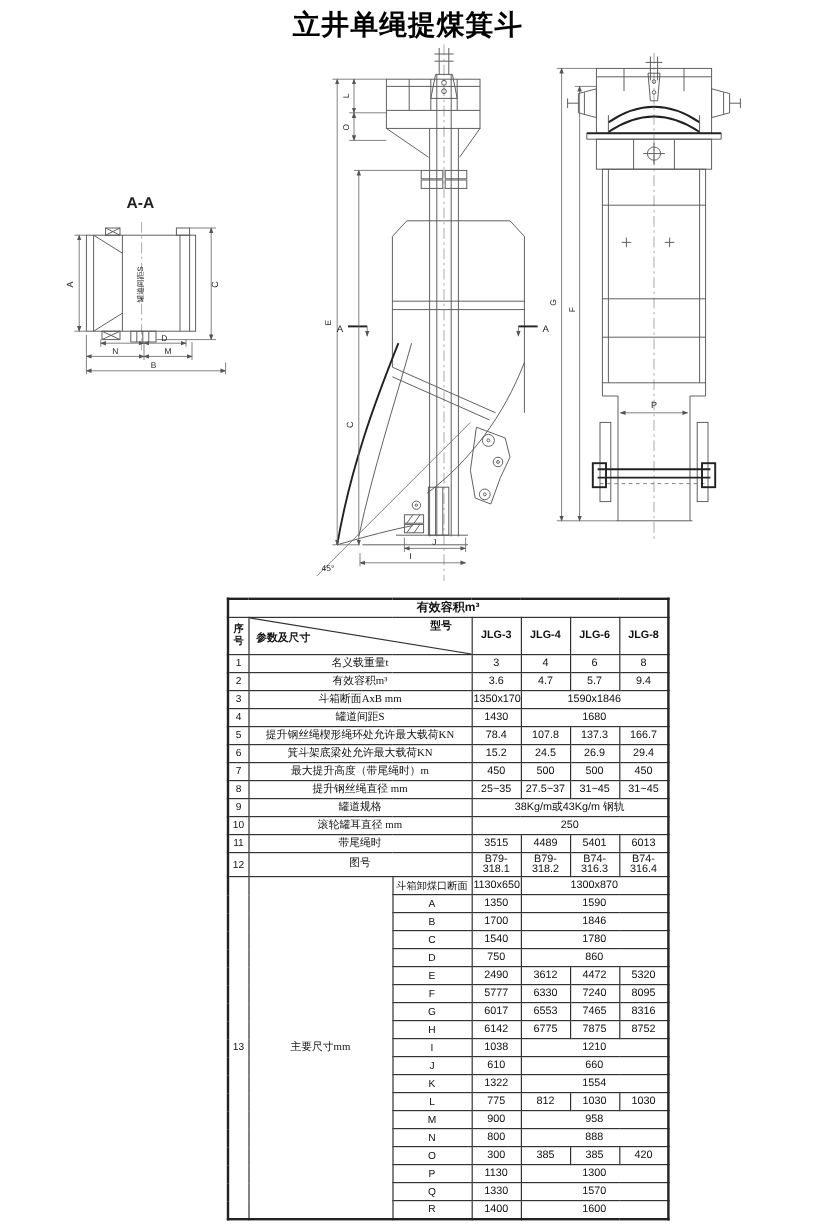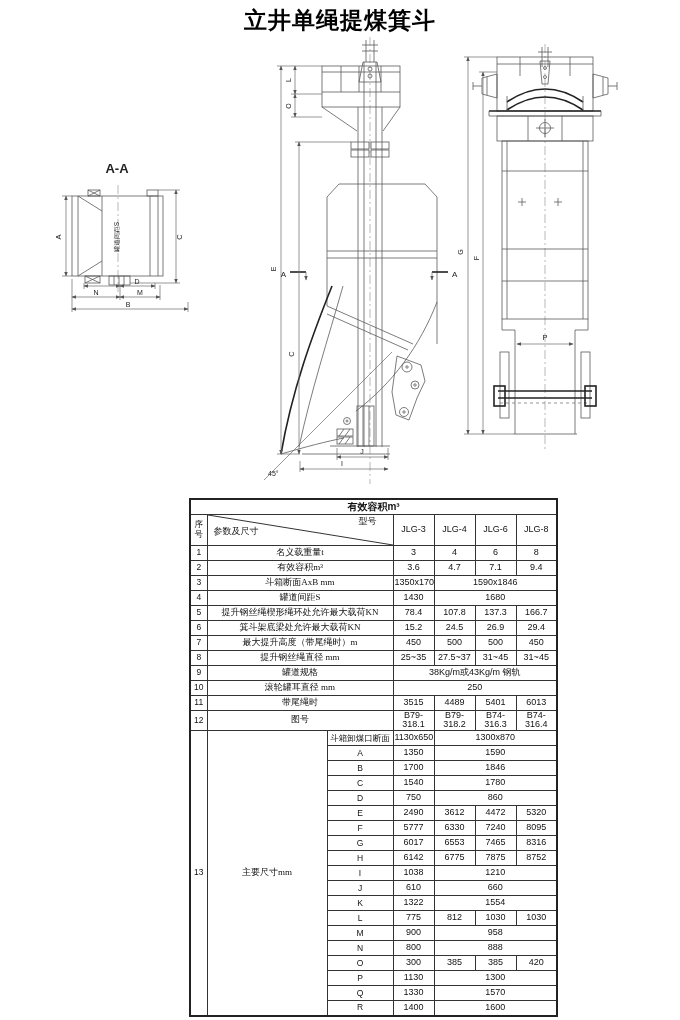--- a/index.html
+++ b/index.html
@@ -24,21 +24,21 @@
     border-collapse:collapse; table-layout:fixed; width:367px;
     font-size:9px; color:#111; background:#fff;
     border:2px solid #222;
   }
   th, td {
     border:1px solid #333; text-align:center; vertical-align:middle;
     padding:0 1px; height:15px; line-height:1.1; overflow:hidden;
     font-weight:normal;
   }
   tr.title-row th { height:15px; font-weight:bold; font-size:10px; }
-  tr.head-row th { height:31px; }
+  tr.head-row th { height:31px;font-weight:bold; }
   td.no, th.no-h { font-size:8.5px; }
   td.lbl { white-space:nowrap;font-family:Liberation Serif, serif; }
   td.sub { font-size:8.5px; white-space:nowrap; }
   .diag { position:relative; padding:5px; }
   .diag svg { position:absolute; inset:0; width:100%; height:100%; }
   .diag .dt { position:absolute; top:2px; right:16px; font-size:9px; }
   .diag .db { position:absolute; bottom:8px; left:6px; font-size:9px; }
 </style>
 </head>
 <body>
@@ -306,21 +306,21 @@
             <td>3</td>
             <td>4</td>
             <td>6</td>
             <td>8</td>
           </tr>
           <tr>
             <td class="no">2</td>
             <td colspan="2" class="lbl">有效容积m³</td>
             <td>3.6</td>
             <td>4.7</td>
-            <td>7.1</td>
+            <td>5.7</td>
             <td>9.4</td>
           </tr>
           <tr>
             <td class="no">3</td>
             <td colspan="2" class="lbl">斗箱断面AxB mm</td>
             <td>1350x1700</td>
             <td colspan="3">1590x1846</td>
           </tr>
           <tr>
             <td class="no">4</td>

